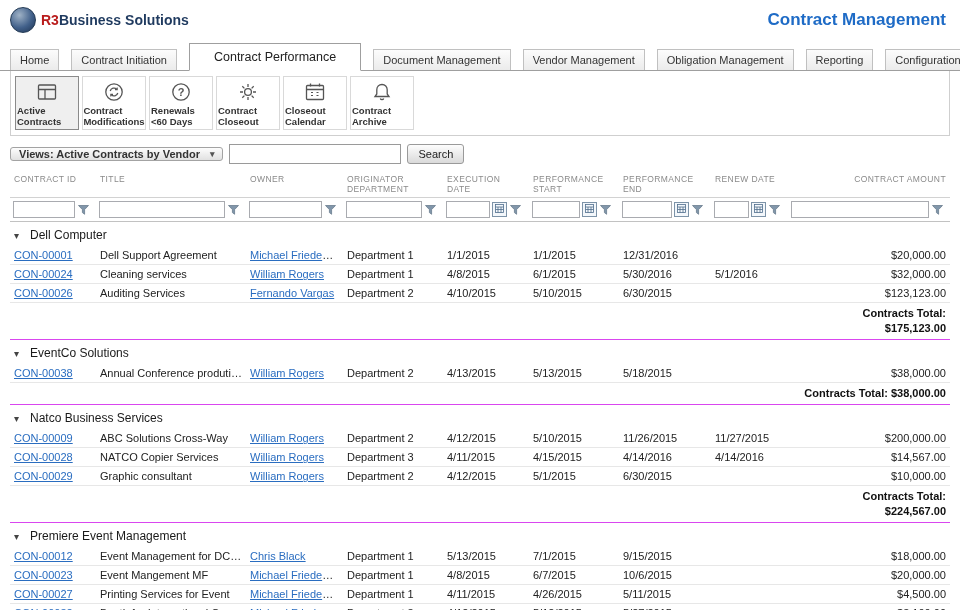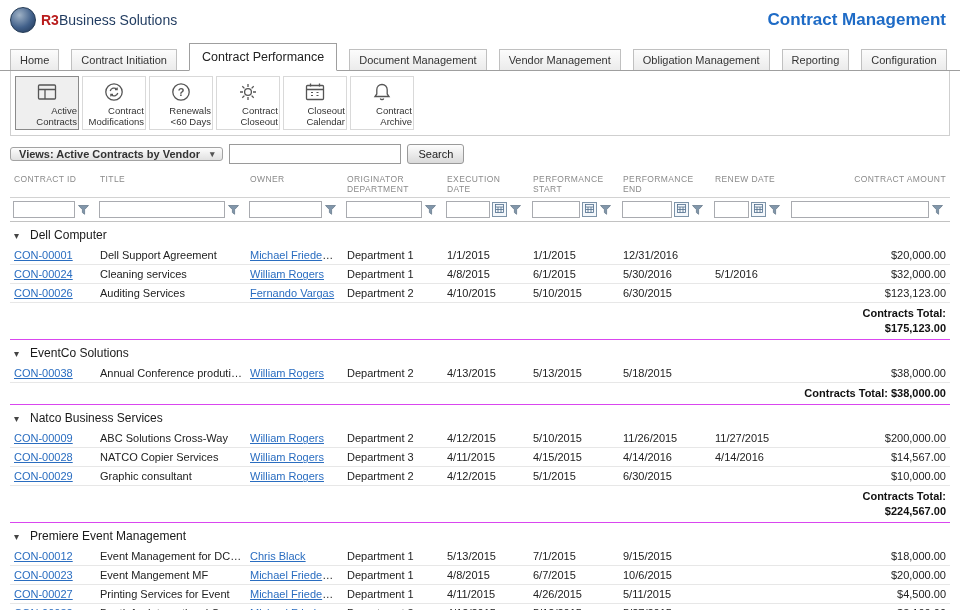--- a/index.html
+++ b/index.html
@@ -13,46 +13,46 @@
 
   
   .header { display:flex; justify-content:space-between; align-items:center; padding:7px 14px 4px 10px; }
   .logo { display:flex; align-items:center; gap:5px; }
   .logo-circle {
     width:26px; height:26px; border-radius:50%;
     background:radial-gradient(circle at 35% 30%, #9fb2c6, #41608a 55%, #1d3250);
     border:1px solid #233a55; display:inline-block;
   }
   .logo-r3 { color:#b91c1c; font-weight:bold; font-size:14px; }
-  .logo-name { color:#1f3a5f; font-weight:normal; font-size:14px; }
+  .logo-name { color:#1f3a5f; font-weight:bold; font-size:14px; }
   .app-title { color:#1e6bc6; font-weight:bold; font-size:17px; }
 
   
   .tabs { display:flex; align-items:flex-end; border-bottom:1px solid #9f9f9f; padding:6px 0 0 10px; }
   .tab {
     border:1px solid #c0c0c0; border-bottom:none;
     background:linear-gradient(#fcfcfc,#ebebeb);
     padding:4px 9px; font-size:11px; color:#333; margin-right:12px;
     white-space:nowrap; cursor:default;
   }
   .tab.active {
     background:#fff; border-color:#9f9f9f; border-bottom:1px solid #fff;
-    margin-bottom:-1px; font-size:12.5px; padding:6px 12px; color:#222;
+    margin-bottom:-1px; font-size:12.5px; padding:6px 24px; color:#222;
   }
 
   
   .ribbon { margin:0 10px; border:1px solid #cfcfcf; border-top:none; padding:5px 4px; display:flex; gap:3px; }
   .ribbon-btn {
     width:64px; min-height:50px; border:1px solid #d9d9d9; background:#fff;
     display:flex; flex-direction:column; align-items:center; justify-content:flex-start;
     padding:3px 1px 2px; gap:1px; cursor:default;
   }
   .ribbon-btn.active { border-color:#8a8a8a; background:#efefef; }
   .ribbon-btn .icn { width:24px; height:24px; display:block; }
-  .ribbon-btn .lbl { font-size:9.5px; text-align:right; line-height:1.18; color:#333; }
+  .ribbon-btn .lbl { font-size:9.5px; text-align:left; line-height:1.18; color:#333;font-weight:bold; }
 
   
   .toolbar { display:flex; align-items:center; gap:6px; margin:8px 10px 6px; }
   .views-btn {
     border:1px solid #a3a3a3; border-radius:3px;
     background:linear-gradient(#fdfdfd,#e1e1e1);
     padding:0 8px; font-size:11px; font-weight:bold; color:#333;
     display:flex; align-items:center; gap:10px; font-family:inherit; cursor:default;
   }
   .caret { font-size:9px; color:#555; }

